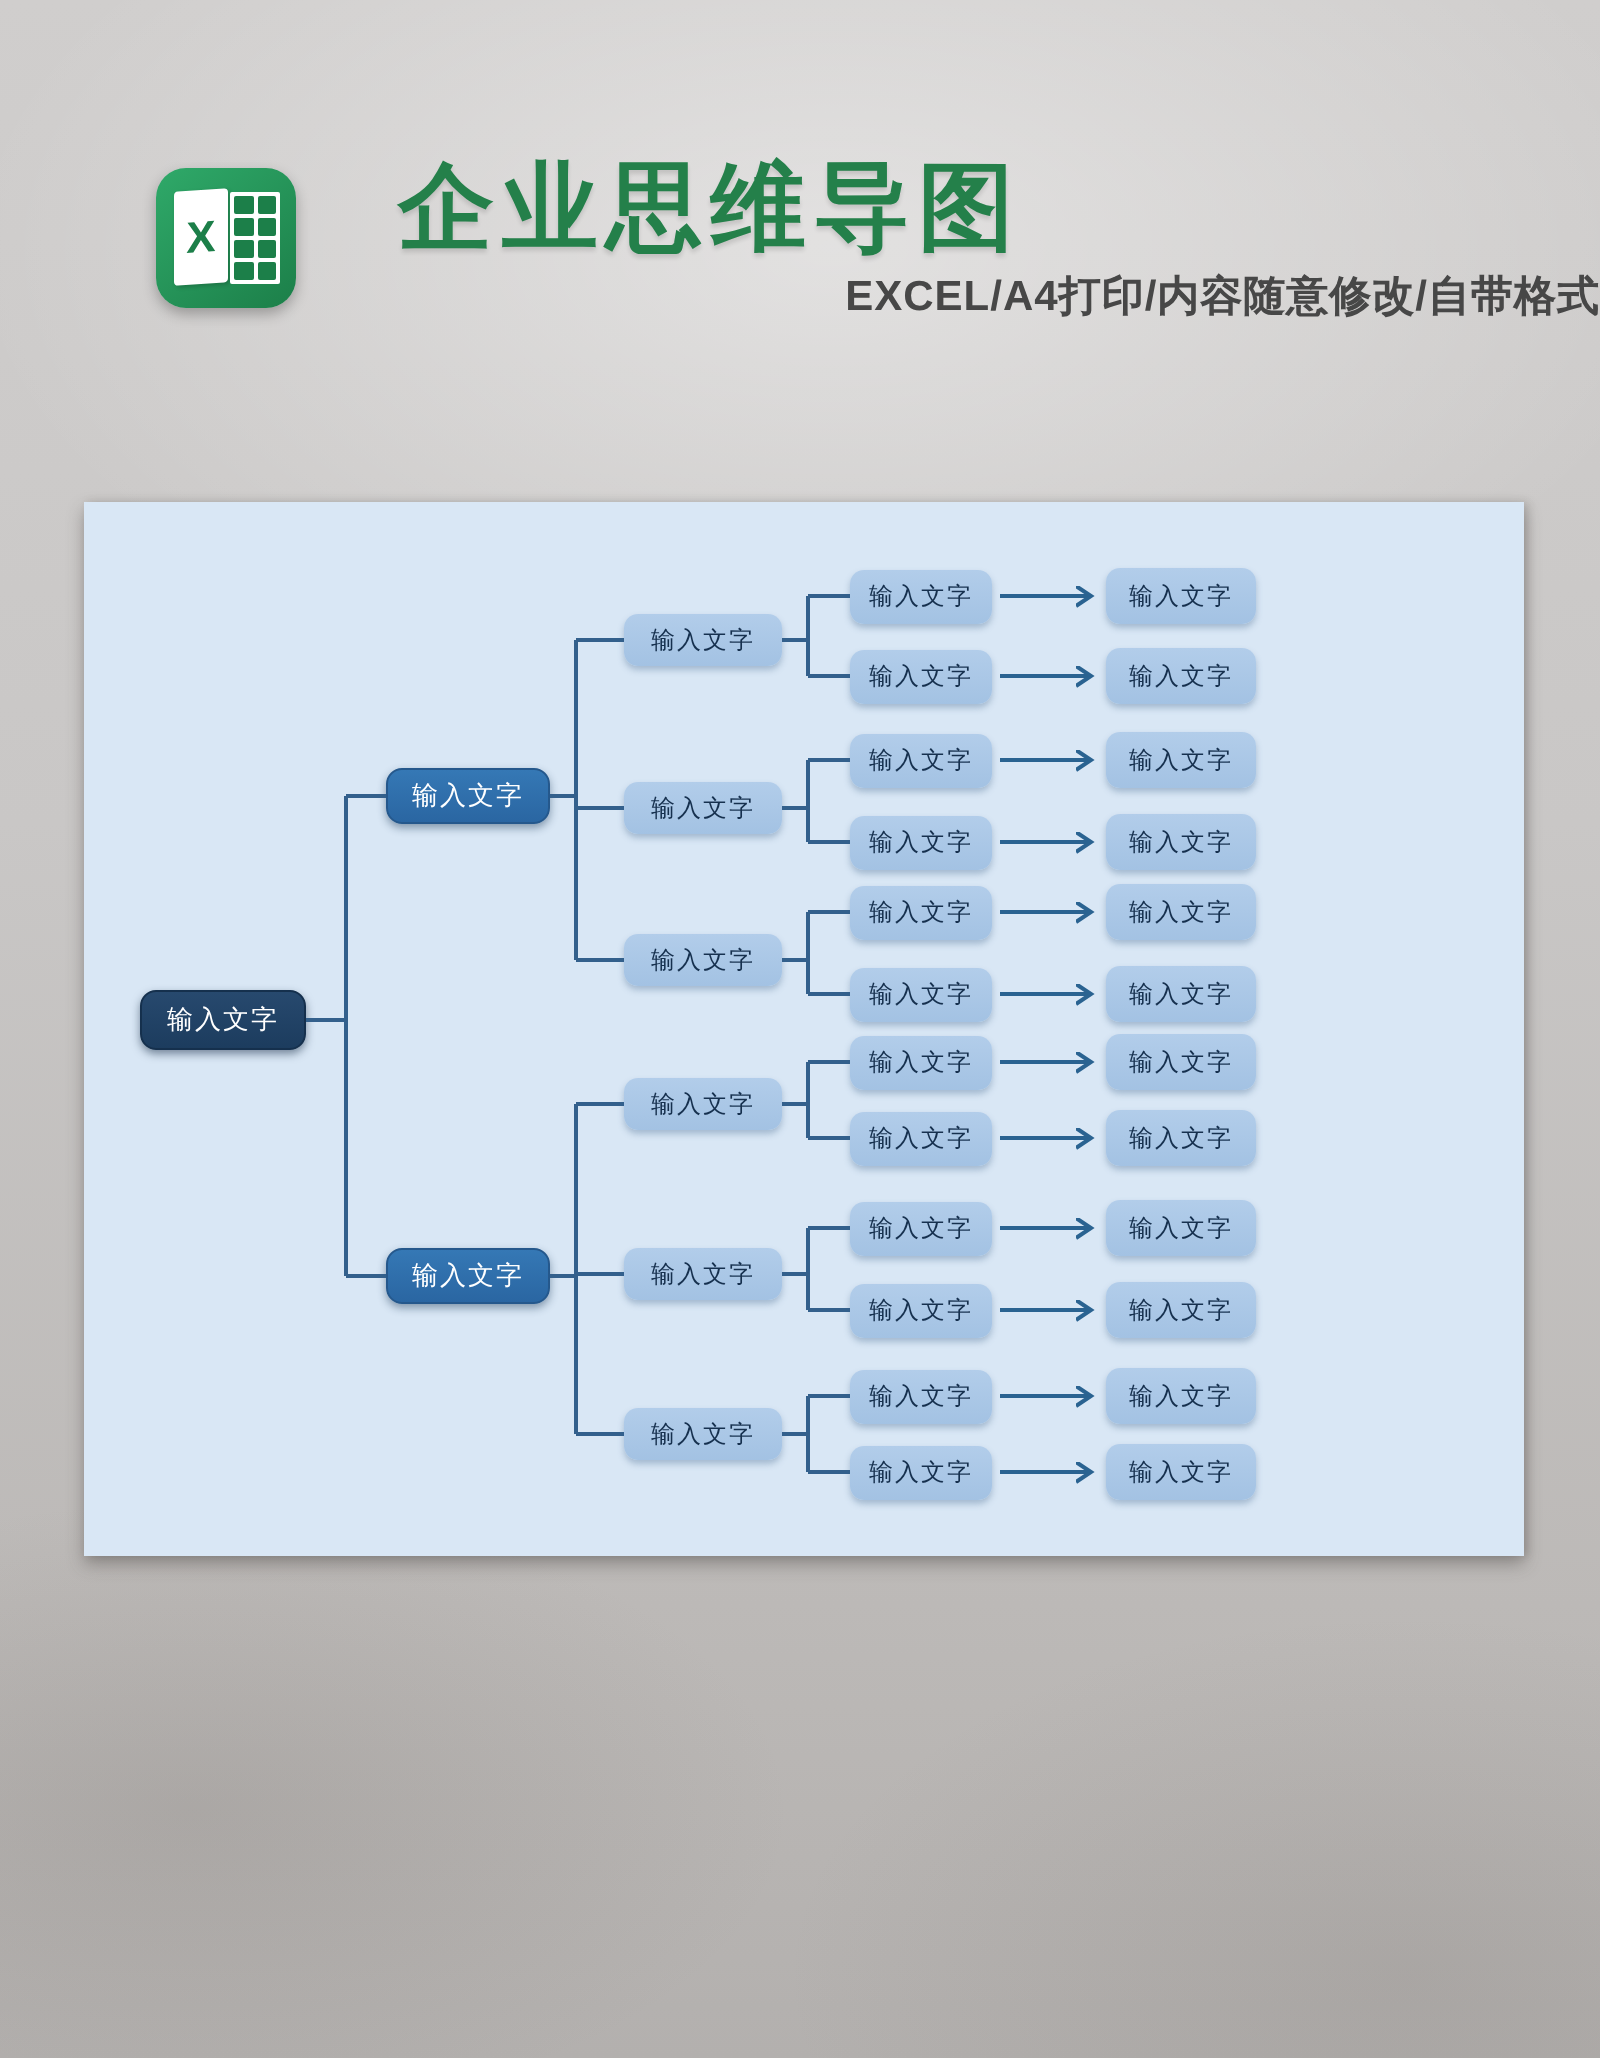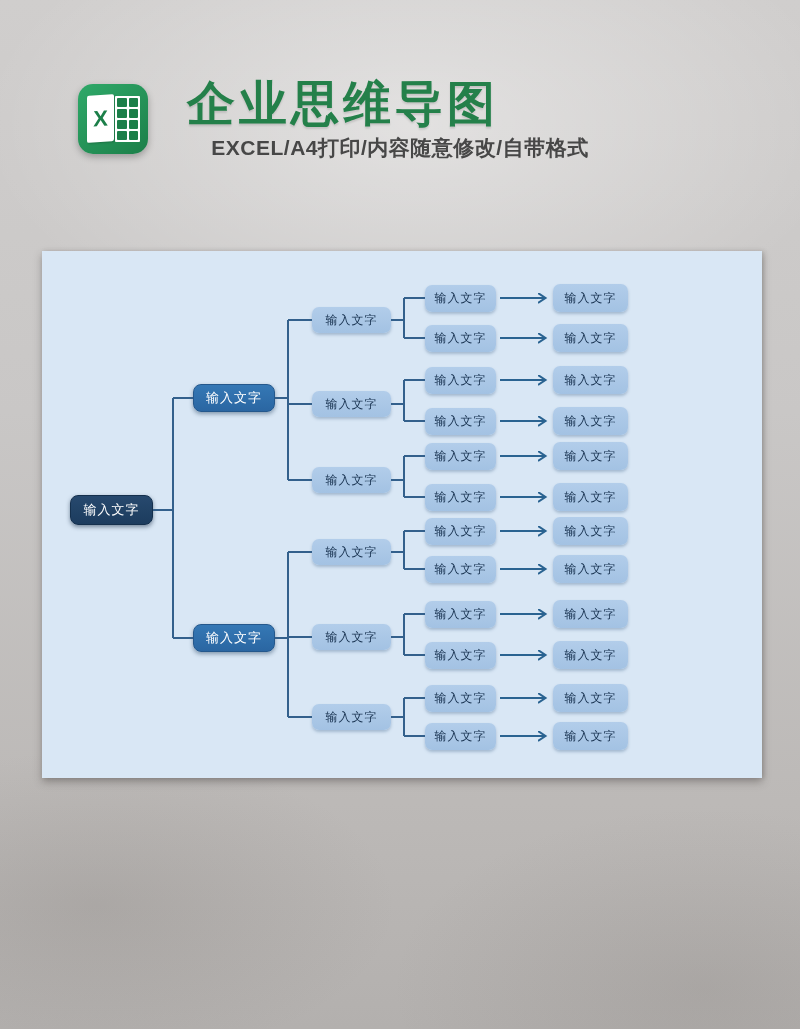--- a/index.html
+++ b/index.html
@@ -28,26 +28,26 @@
     display:flex;align-items:center;justify-content:center;
     font-weight:bold;font-size:22px;color:var(--icon-green-dark);
     box-shadow:1px 1px 2px rgba(0,0,0,.2);
   }
   .excel-icon .sheet-grid{
     position:absolute;right:8px;top:12px;width:25px;height:46px;background:#fff;border-radius:1px;
     display:grid;grid-template-columns:1fr 1fr;grid-template-rows:repeat(4,1fr);gap:2px;padding:2px;box-sizing:border-box;
   }
   .excel-icon .sheet-grid div{background:var(--icon-green-dark);border-radius:1px;}
   .page-title{
-    position:absolute;left:187px;top:72px;
+    position:absolute;left:199px;top:72px;
     font-size:48px;font-weight:bold;letter-spacing:4px;color:var(--title-green);
     text-shadow:0 2px 2px rgba(0,0,0,.12);
   }
   .page-subtitle{
-    position:absolute;left:0;top:134px;width:800px;text-align:center;
+    position:absolute;left:0;top:134px;width:800px;text-align:right;
     font-size:21px;font-weight:600;color:var(--subtitle-color);letter-spacing:.5px;
   }
 
   
   .panel{
     position:absolute;left:42px;top:251px;width:720px;height:527px;
     background:var(--panel-bg);
     box-shadow:0 4px 8px rgba(70,66,62,.4), 2px 0 4px rgba(70,66,62,.18);
   }
   .panel svg{position:absolute;left:0;top:0;}

